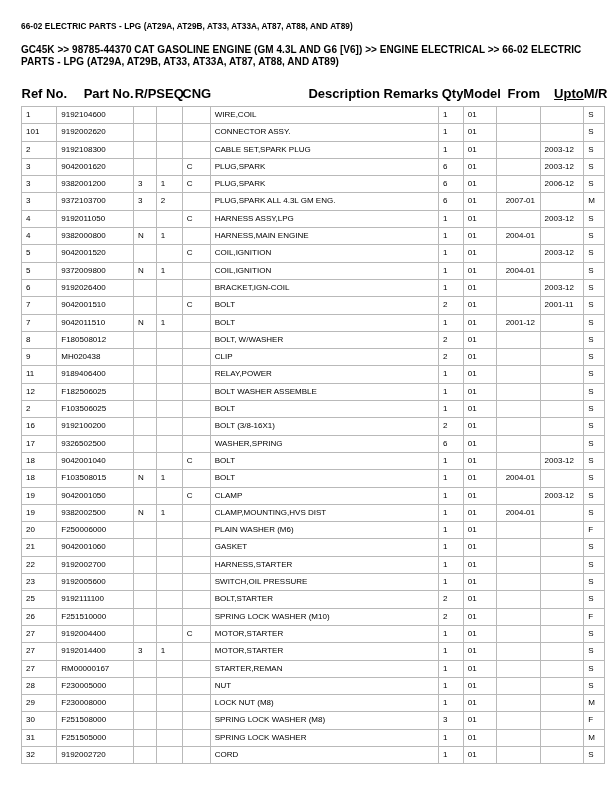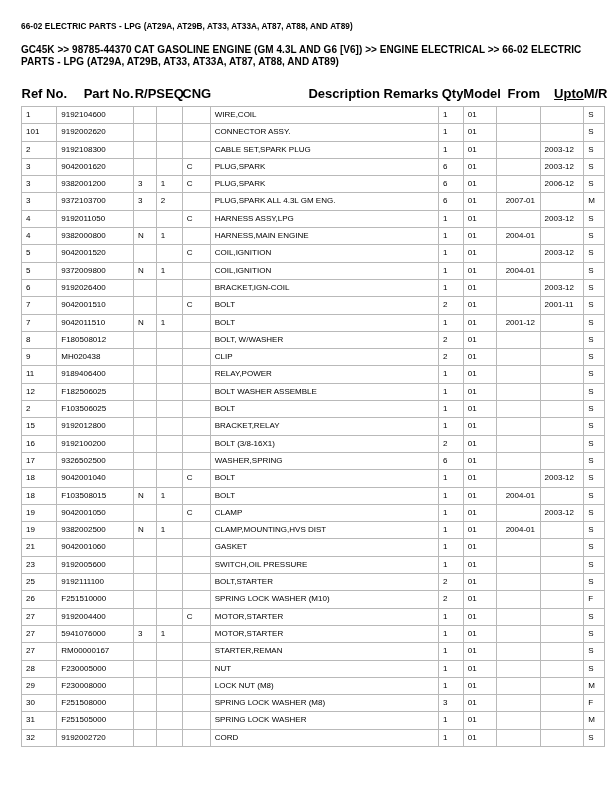--- a/index.html
+++ b/index.html
@@ -352,33 +352,20 @@
           <td class="c-seq"></td>
           <td class="c-cng"></td>
           <td class="c-desc">BOLT</td>
           <td class="c-qty">1</td>
           <td class="c-model">01</td>
           <td class="c-from"></td>
           <td class="c-upto"></td>
           <td class="c-mr">S</td>
         </tr>
         <tr>
-          <td class="c-ref">15</td>
-          <td class="c-part">9192012800</td>
-          <td class="c-rp"></td>
-          <td class="c-seq"></td>
-          <td class="c-cng"></td>
-          <td class="c-desc">BRACKET,RELAY</td>
-          <td class="c-qty">1</td>
-          <td class="c-model">01</td>
-          <td class="c-from"></td>
-          <td class="c-upto"></td>
-          <td class="c-mr">S</td>
-        </tr>
-        <tr>
           <td class="c-ref">16</td>
           <td class="c-part">9192100200</td>
           <td class="c-rp"></td>
           <td class="c-seq"></td>
           <td class="c-cng"></td>
           <td class="c-desc">BOLT (3/8-16X1)</td>
           <td class="c-qty">2</td>
           <td class="c-model">01</td>
           <td class="c-from"></td>
           <td class="c-upto"></td>
@@ -443,33 +430,59 @@
           <td class="c-seq">1</td>
           <td class="c-cng"></td>
           <td class="c-desc">CLAMP,MOUNTING,HVS DIST</td>
           <td class="c-qty">1</td>
           <td class="c-model">01</td>
           <td class="c-from">2004-01</td>
           <td class="c-upto"></td>
           <td class="c-mr">S</td>
         </tr>
         <tr>
+          <td class="c-ref">20</td>
+          <td class="c-part">F250006000</td>
+          <td class="c-rp"></td>
+          <td class="c-seq"></td>
+          <td class="c-cng"></td>
+          <td class="c-desc">PLAIN WASHER (M6)</td>
+          <td class="c-qty">1</td>
+          <td class="c-model">01</td>
+          <td class="c-from"></td>
+          <td class="c-upto"></td>
+          <td class="c-mr">F</td>
+        </tr>
+        <tr>
           <td class="c-ref">21</td>
           <td class="c-part">9042001060</td>
           <td class="c-rp"></td>
           <td class="c-seq"></td>
           <td class="c-cng"></td>
           <td class="c-desc">GASKET</td>
           <td class="c-qty">1</td>
           <td class="c-model">01</td>
           <td class="c-from"></td>
           <td class="c-upto"></td>
           <td class="c-mr">S</td>
         </tr>
         <tr>
+          <td class="c-ref">22</td>
+          <td class="c-part">9192002700</td>
+          <td class="c-rp"></td>
+          <td class="c-seq"></td>
+          <td class="c-cng"></td>
+          <td class="c-desc">HARNESS,STARTER</td>
+          <td class="c-qty">1</td>
+          <td class="c-model">01</td>
+          <td class="c-from"></td>
+          <td class="c-upto"></td>
+          <td class="c-mr">S</td>
+        </tr>
+        <tr>
           <td class="c-ref">23</td>
           <td class="c-part">9192005600</td>
           <td class="c-rp"></td>
           <td class="c-seq"></td>
           <td class="c-cng"></td>
           <td class="c-desc">SWITCH,OIL PRESSURE</td>
           <td class="c-qty">1</td>
           <td class="c-model">01</td>
           <td class="c-from"></td>
           <td class="c-upto"></td>
@@ -509,21 +522,21 @@
           <td class="c-cng">C</td>
           <td class="c-desc">MOTOR,STARTER</td>
           <td class="c-qty">1</td>
           <td class="c-model">01</td>
           <td class="c-from"></td>
           <td class="c-upto"></td>
           <td class="c-mr">S</td>
         </tr>
         <tr>
           <td class="c-ref">27</td>
-          <td class="c-part">5941076000</td>
+          <td class="c-part">9192014400</td>
           <td class="c-rp">3</td>
           <td class="c-seq">1</td>
           <td class="c-cng"></td>
           <td class="c-desc">MOTOR,STARTER</td>
           <td class="c-qty">1</td>
           <td class="c-model">01</td>
           <td class="c-from"></td>
           <td class="c-upto"></td>
           <td class="c-mr">S</td>
         </tr>

